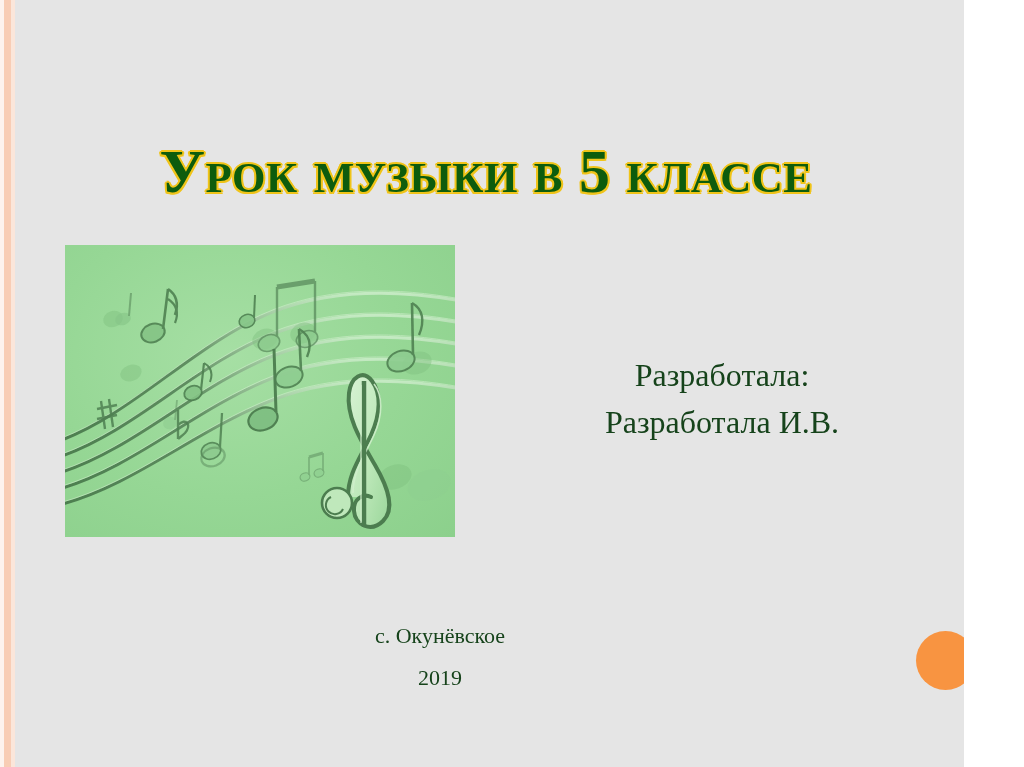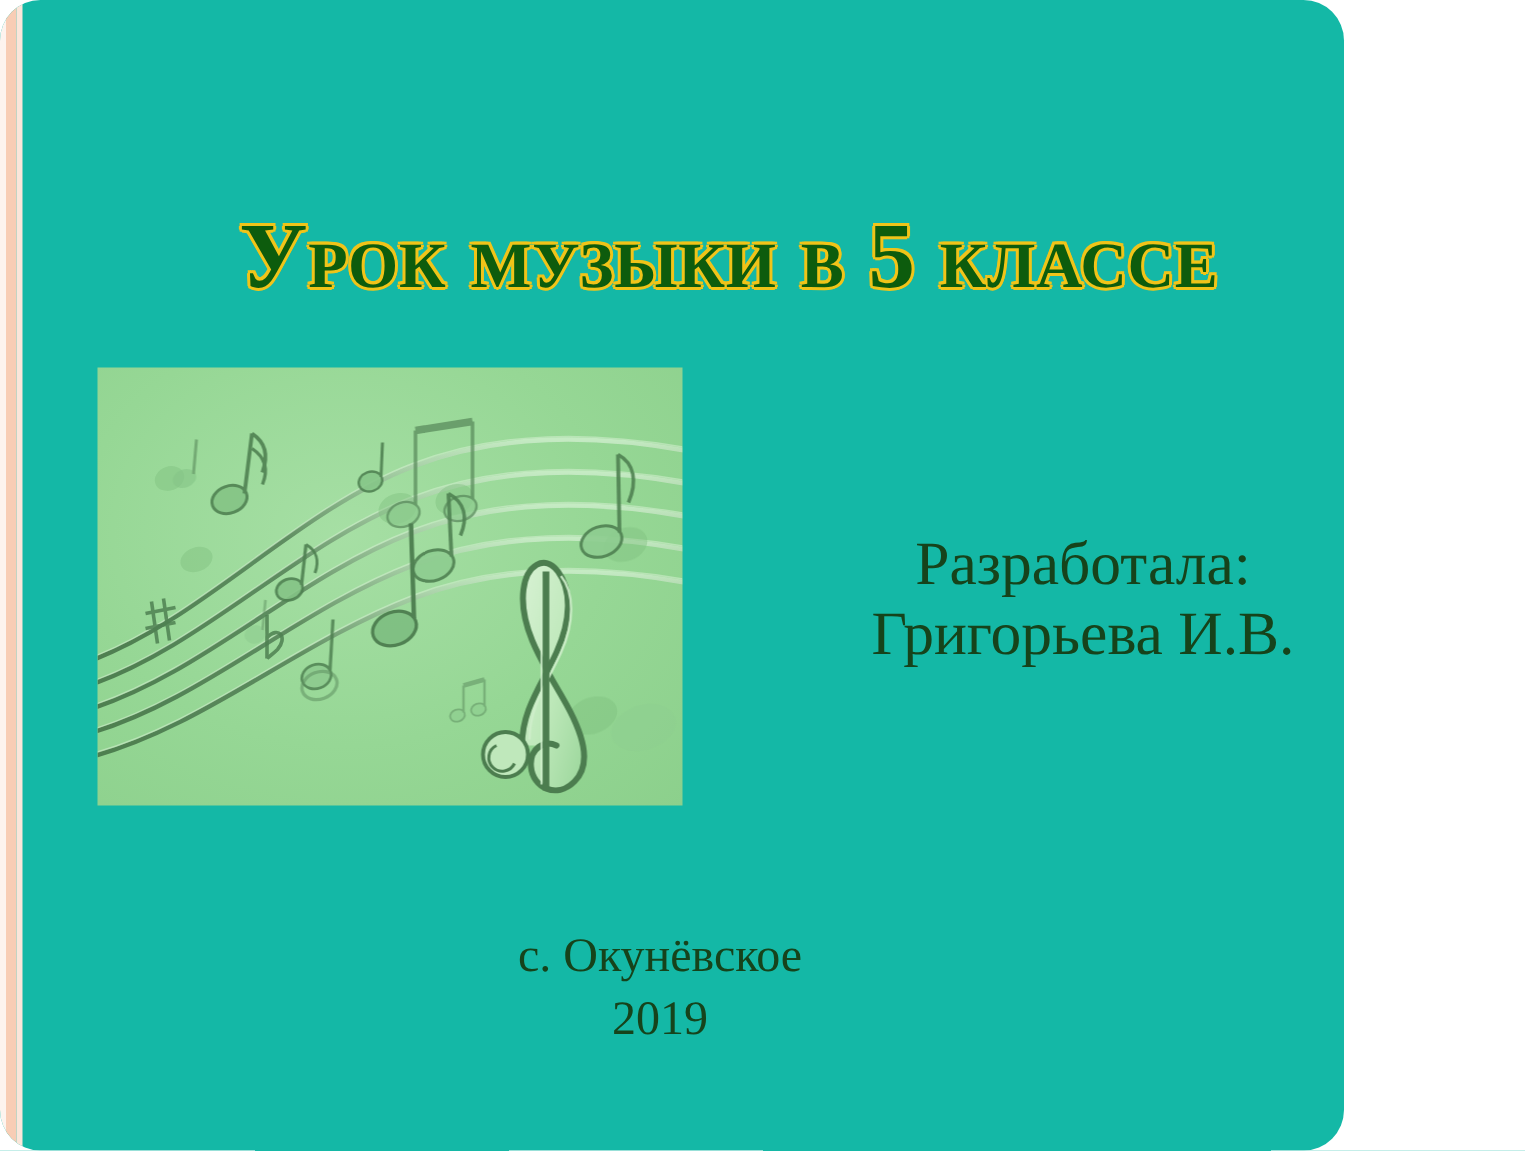--- a/index.html
+++ b/index.html
@@ -9,25 +9,24 @@
   }
   body {
     width: 1024px;
     height: 767px;
     font-family: "Liberation Serif", serif;
     overflow: hidden;
   }
 
   #slide {
     position: relative;
-    width: 896px;
+    width: 964px;
     height: 767px;
-    background: #14b8a6;
+    background: #e5e5e5;
     overflow: hidden;
-    border-radius: 27px;
   }
 
   
   .stripe {
     position: absolute;
     top: 0;
     bottom: 0;
     pointer-events: none;
   }
   .stripe-left-pale   { left: 0px;   width: 4px;  background: #fdf3ee; }
@@ -89,35 +88,35 @@
 
   
   #author-block {
     position: absolute;
     left: 482px;
     top: 352px;
     width: 480px;
     text-align: center;
     color: #16431b;
     font-family: "Liberation Serif", serif;
-    font-size: 41px;
+    font-size: 32px;
     line-height: 47px;
     white-space: nowrap;
   }
 
   
   #place-block {
     position: absolute;
     left: 190px;
     top: 615px;
     width: 500px;
     text-align: center;
     color: #16431b;
     font-family: "Liberation Serif", serif;
-    font-size: 32px;
+    font-size: 22px;
     line-height: 42px;
     white-space: nowrap;
   }
 
   
   #orange-dot {
     position: absolute;
     left: 916px;
     top: 631px;
     width: 59px;
@@ -288,21 +287,21 @@
       </g>
 
       <g opacity="0.45">
         <ellipse cx="364" cy="240" rx="22" ry="15" transform="rotate(-18 364 240)" fill="#8fce91"></ellipse>
       </g>
     </svg>
   </div>
 
   <div id="author-block">
     <div>Разработала:</div>
-    <div>Григорьева И.В.</div>
+    <div>Разработала И.В.</div>
   </div>
 
   <div id="place-block">
     <div>с. Окунёвское</div>
     <div>2019</div>
   </div>
 
   <div id="orange-dot"></div>
 
 </div>

